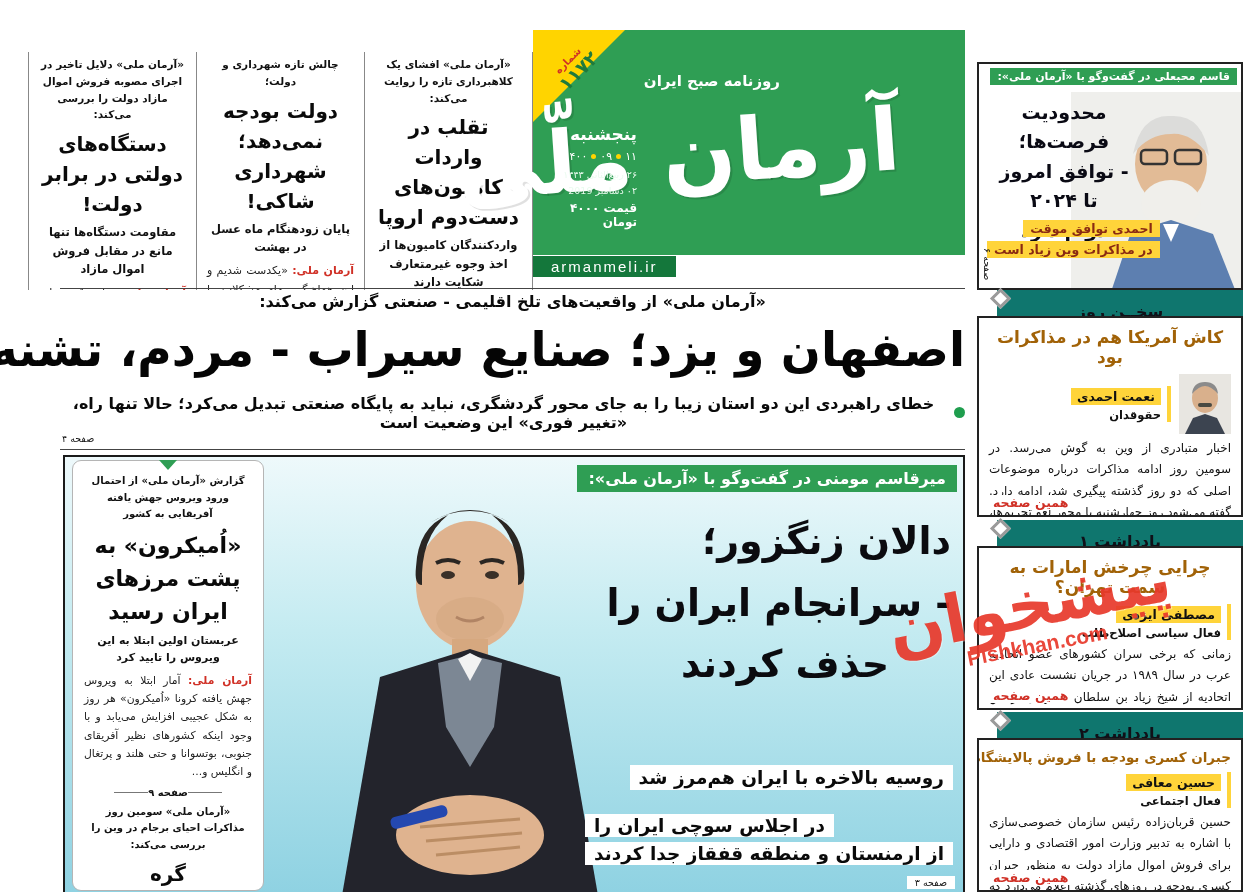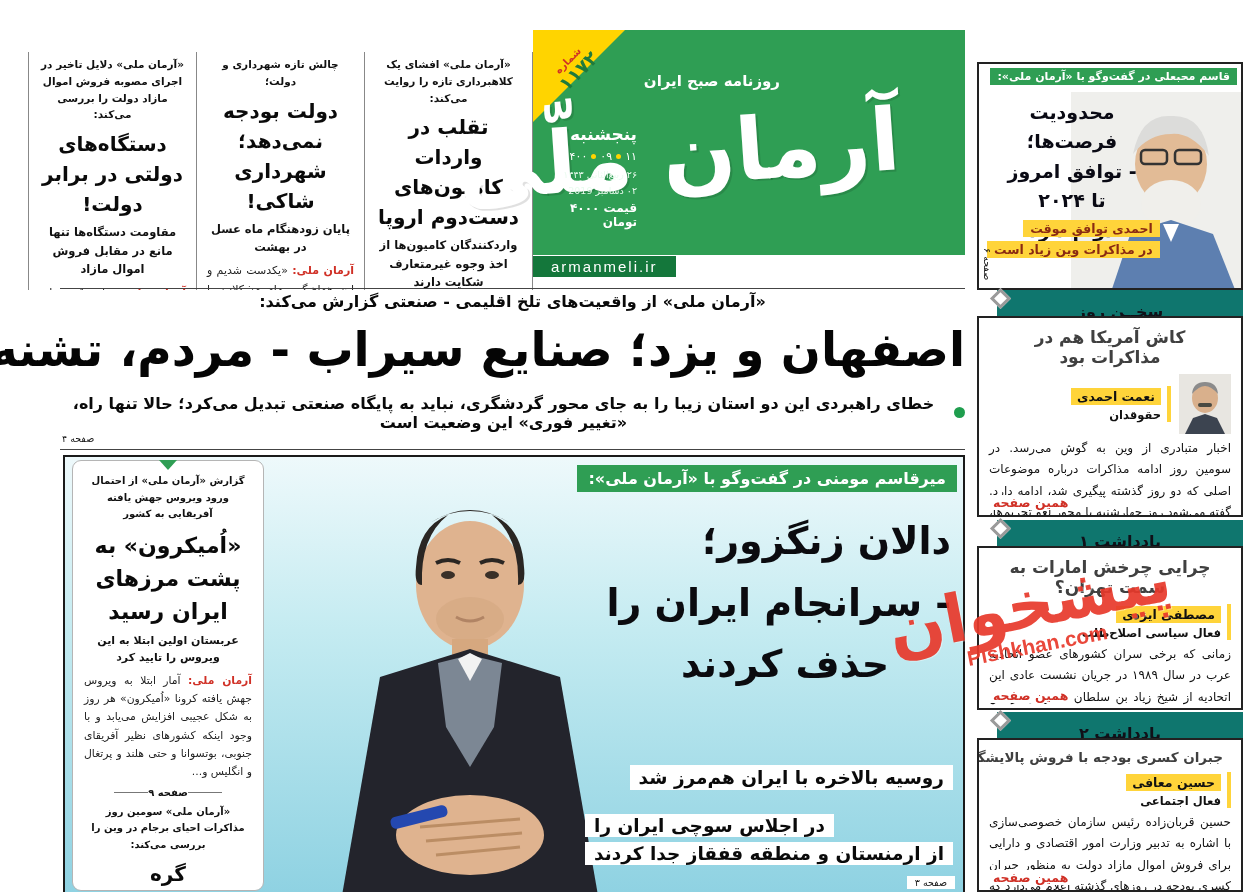--- a/index.html
+++ b/index.html
@@ -29,21 +29,21 @@
   .date-row { display:flex; direction:rtl; align-items:center; gap:4px; font-size:11px; margin-bottom:6px; }
   .dot { width:5px; height:5px; border-radius:50%; background:#ffd400; display:inline-block; }
   .mini-date { font-size:9.5px; margin-bottom:5px; color:#eafbef; }
   .price { font-size:12px; font-weight:bold; }
   .site-strip { position:absolute; left:0; bottom:-22px; background:#14773b; color:#fff; font-size:15px; letter-spacing:2px; padding:2px 18px; direction:ltr; font-family:"Liberation Sans", sans-serif; }
 
   
   .topright { position:absolute; left:977px; top:62px; width:266px; height:228px; border:2px solid #222; background:#fff; overflow:hidden; }
   .tr-photo { position:absolute; right:0; top:28px; width:170px; height:200px; }
   .tr-kicker { position:absolute; right:4px; top:4px; background:#2f9e54; color:#fff; font-size:11px; font-weight:bold; padding:2px 7px; z-index:3; }
-  .tr-headline { position:absolute; left:14px; top:34px; width:158px; z-index:3; text-align:center; }
+  .tr-headline { position:absolute; left:6px; top:34px; width:158px; z-index:3; text-align:center; }
   .tr-headline div { font-size:19px; font-weight:bold; line-height:1.55; color:#0a0a14; }
   .tr-high { position:absolute; left:8px; bottom:30px; z-index:3; text-align:center; }
   .tr-high span { display:table; background:#ffd43a; color:#8a2a12; font-weight:bold; font-size:12.5px; padding:1px 7px; margin-top:4px; }
   .tr-page { position:absolute; left:3px; bottom:8px; writing-mode:vertical-rl; font-size:9.5px; color:#111; z-index:3; }
 
   
   .hr-line { position:absolute; left:60px; width:905px; border-top:1.5px solid #444; }
   .leadstory { position:absolute; left:60px; top:292px; width:905px; text-align:center; }
   .ls-kicker { font-size:16px; font-weight:bold; color:#0a0a0a; }
   .ls-headline { font-size:47px; font-weight:bold; color:#050505; line-height:1.25; margin-top:10px; white-space:nowrap; letter-spacing:-1px; }
@@ -74,21 +74,21 @@
   .lb-pagerow { display:flex; align-items:center; justify-content:center; margin:5px 0 6px; }
   .lb-pagerow .dashline { flex:0 0 34px; border-top:1px solid #777; }
   .lb-page { font-size:10px; font-weight:bold; color:#111; }
 
   
   .section { position:absolute; left:977px; width:266px; }
   .sec-head { position:relative; height:26px; }
   .sec-bar { background:#0f766e; margin-left:20px; text-align:center; font-size:16px; font-weight:bold; color:#101018; padding:12px 0; }
   .diamond { position:absolute; left:16px; top:1px; width:15px; height:15px; background:#fff; border:3px solid #9a9a9a; transform:rotate(45deg); }
   .sec-box { position:relative; border:2px solid #222; background:#fff; padding:7px 10px; overflow:hidden; }
-  .sec-headline { font-size:17px; font-weight:bold; text-align:center; color:#404040; margin:2px 8px 7px; }
+  .sec-headline { font-size:17px; font-weight:bold; text-align:center; color:#a16207; margin:2px 0 7px; }
   .sec-headline.tight { font-size:13.5px; white-space:nowrap; }
   .author-row { display:flex; direction:rtl; gap:8px; align-items:center; margin-bottom:4px; }
   .author-photo { width:52px; height:60px; flex:0 0 auto; }
   .author-meta { border-right:4px solid #ffd43a; padding-right:6px; }
   .author-name { display:inline-block; background:#ffd43a; color:#111; font-weight:bold; font-size:12.5px; padding:1px 6px; }
   .author-role { font-weight:bold; font-size:11.5px; color:#111; margin-top:3px; }
   .sec-body { font-size:12px; text-align:justify; line-height:1.78; color:#111; }
   .sec-link { position:absolute; left:10px; bottom:5px; color:#d03026; font-weight:bold; font-size:12.5px; background:#fff; padding:0 4px; }
 
   

